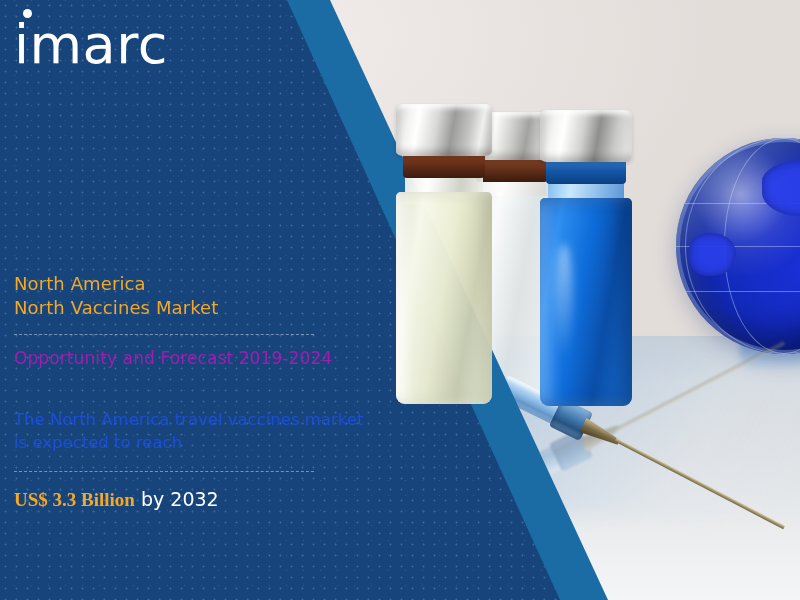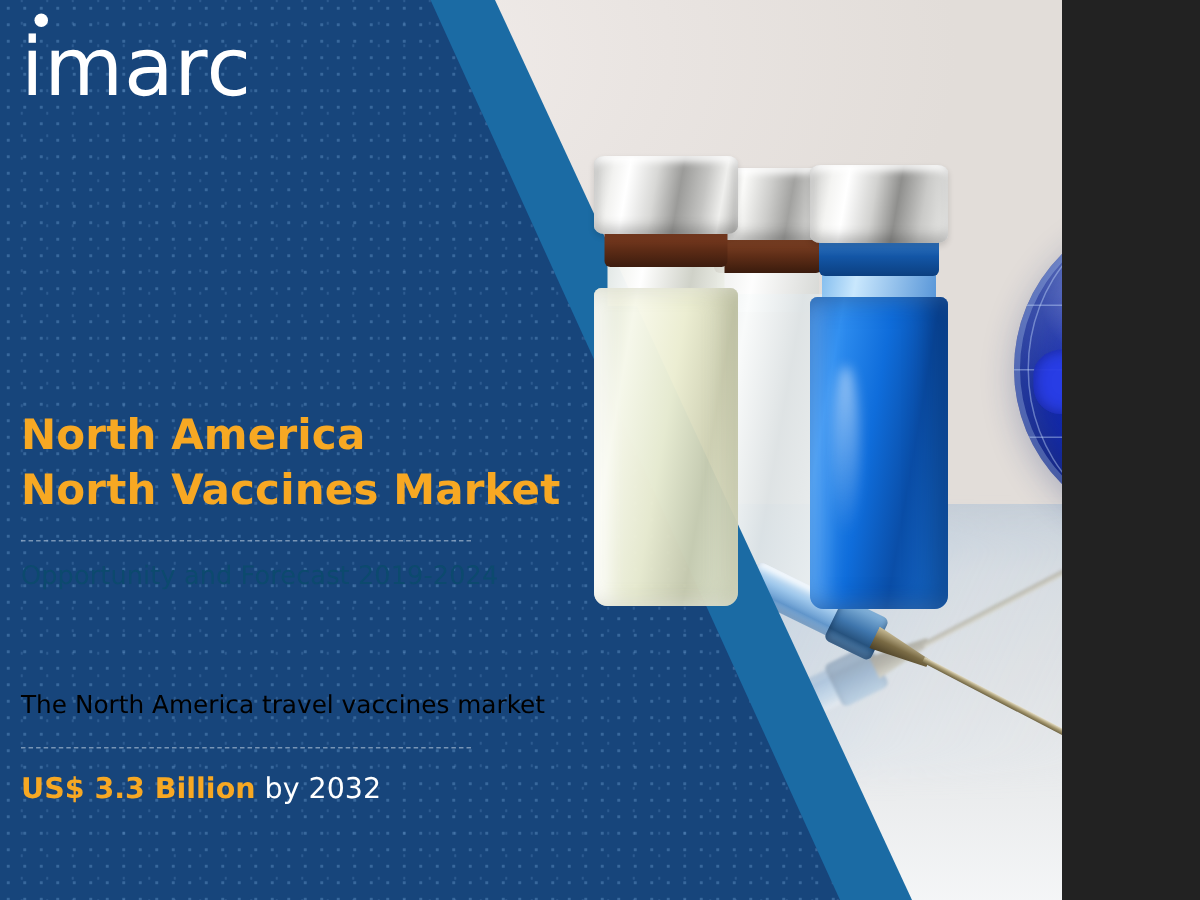--- a/index.html
+++ b/index.html
@@ -1,20 +1,20 @@
 <!DOCTYPE html>
 <html><head>
 <meta charset="utf-8">
 <style>
   * { margin:0; padding:0; box-sizing:border-box; }
   html,body { background:#222; }
 
   .poster{
     position:relative;
-    width:708px; height:600px;
+    width:800px; height:600px;
     overflow:hidden;
     font-family:"DejaVu Sans", sans-serif;
     background:#eceae7;
   }
 
   
   .photo{ position:absolute; inset:0; overflow:hidden; }
 
   .photo-bg{
     position:absolute; inset:0;
@@ -168,31 +168,31 @@
     font-family:"DejaVu Sans", sans-serif;
     font-size:54px; font-weight:400; letter-spacing:.5px; color:#ffffff; line-height:1;
   }
   .logo-dot{
     position:absolute; left:9px; top:-9px; width:9px; height:9px; border-radius:50%; background:#ffffff;
   }
 
   
   .content{ position:absolute; left:14px; top:272px; width:400px; z-index:10; }
   .title{
-    color:#f7a823; font-size:28px; font-weight:bold; line-height:1.32; letter-spacing:.1px;
+    color:#f7a823; font-size:18px; font-weight:normal; line-height:1.32; letter-spacing:.1px;
     font-family:"DejaVu Sans", sans-serif;
   }
   .divider{
     height:0; margin:14px 0 13px 0; width:300px;
     border-top:1px dashed rgba(200,215,232,.55);
   }
-  .subtitle{ color:#0c4a6e; font-size:17px; font-weight:400; letter-spacing:.1px; }
-  .lede{ color:#000000; font-size:16.5px; line-height:1.42; margin-top:64px; }
+  .subtitle{ color:#a21caf; font-size:17px; font-weight:400; letter-spacing:.1px; }
+  .lede{ color:#1d4ed8; font-size:16.5px; line-height:1.42; margin-top:40px; }
   .value-line{ font-size:19px; color:#ffffff; }
-  .value-line .amount{ color:#f7a823; font-weight:bold; }
+  .value-line .amount{ color:#f7a823; font-weight:bold;font-family:Liberation Serif, serif; }
 </style>
 </head>
 <body>
 
 <div class="poster">
 
   <div class="photo">
     <div class="photo-bg"></div>
     <div class="table-top"></div>
     <div class="table-sheen"></div>
@@ -260,20 +260,21 @@
       <div>North America</div>
       <div>North Vaccines Market</div>
     </div>
 
     <div class="divider"></div>
 
     <div class="subtitle">Opportunity and Forecast 2019-2024</div>
 
     <div class="lede">
       <div>The North America travel vaccines market</div>
+      <div>is expected to reach</div>
     </div>
 
     <div class="divider" style="margin-top:17px; margin-bottom:16px;"></div>
 
     <div class="value-line">
       <span class="amount">US$ 3.3 Billion</span><span> by 2032</span>
     </div>
   </div>
 
 </div>

